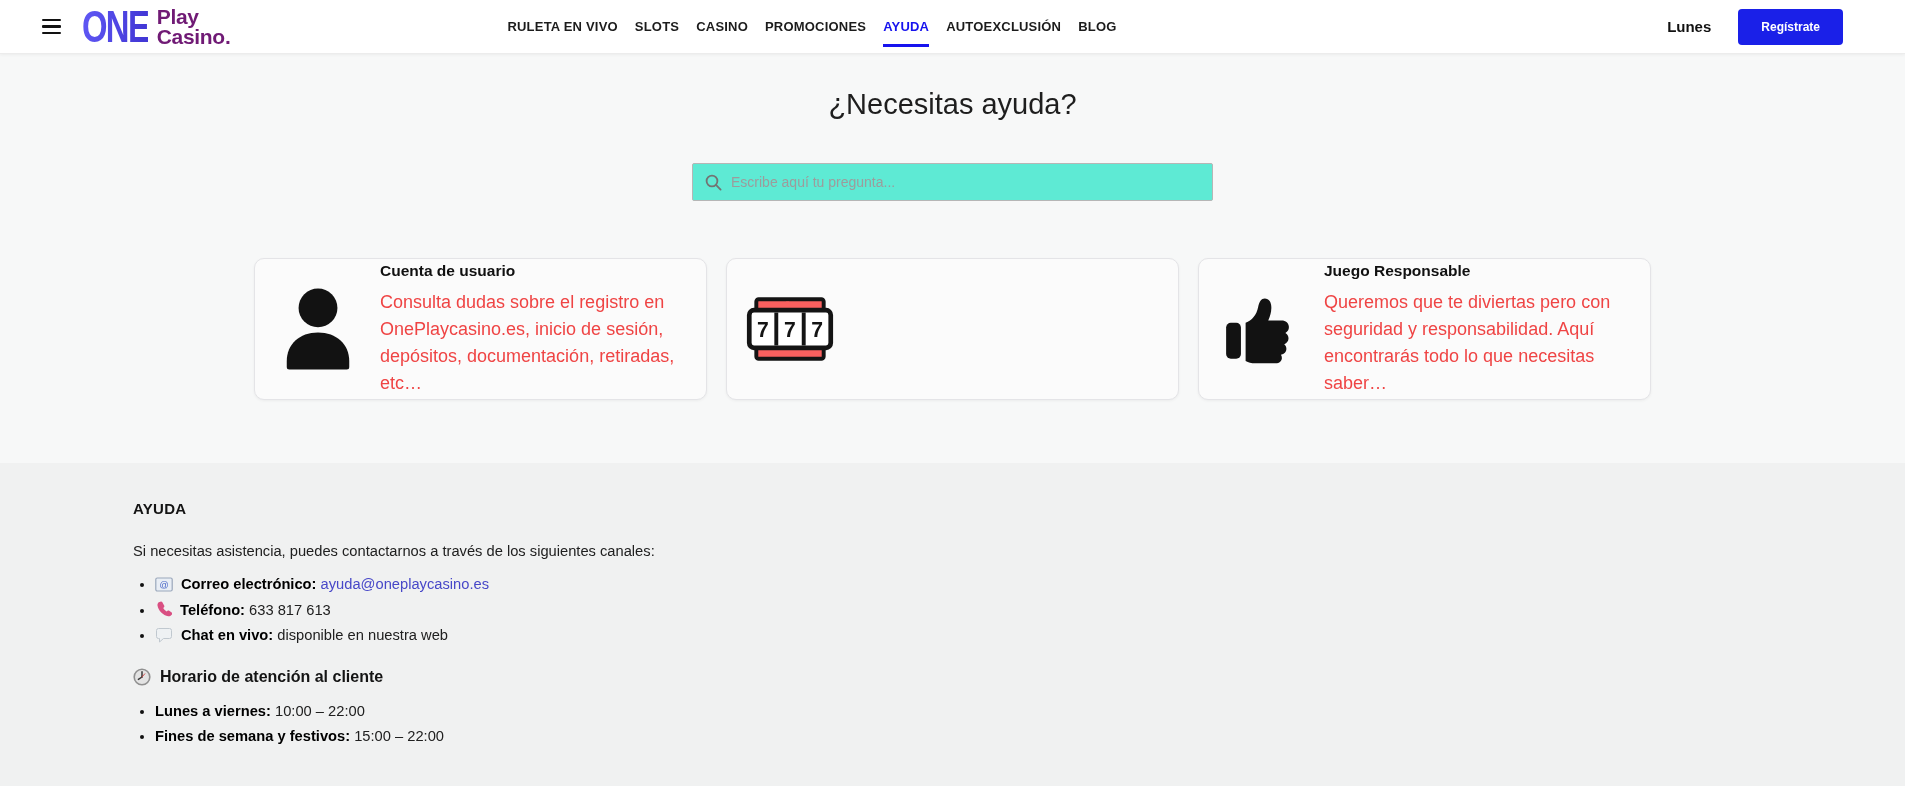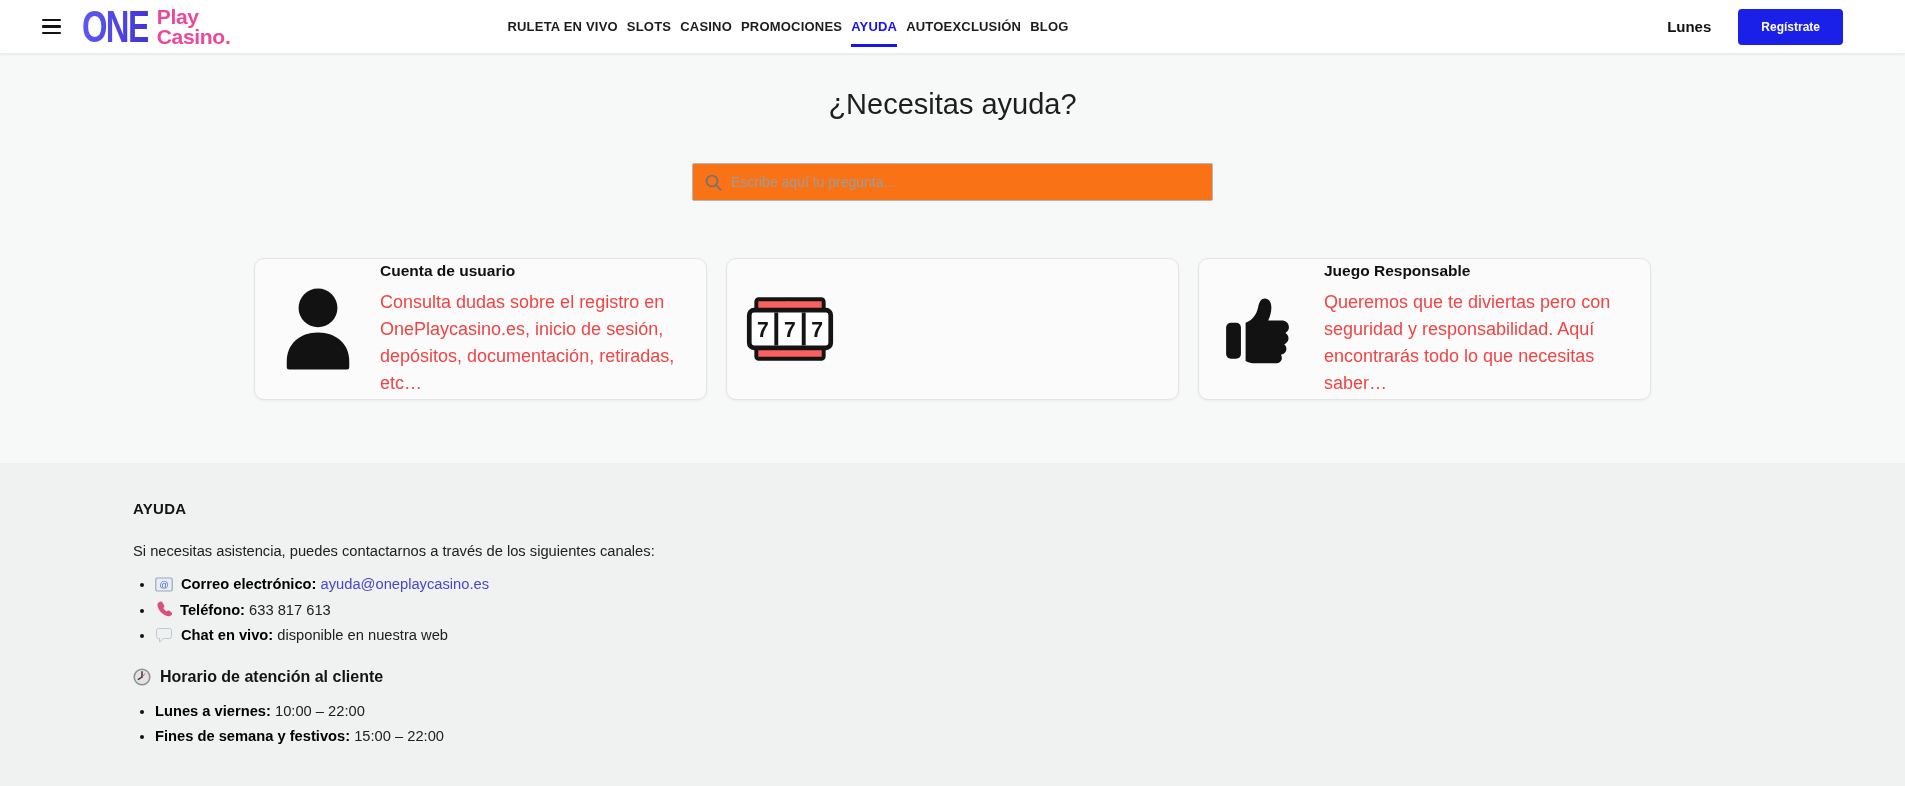--- a/index.html
+++ b/index.html
@@ -28,43 +28,43 @@
     color: #4b41e0;
     transform: scaleX(.82) scaleY(1.1); transform-origin: left center;
   }
   @supports (-webkit-background-clip: text) {
     .logo-one {
       background: linear-gradient(100deg, #5d55f2 10%, #4338d6 90%);
       -webkit-background-clip: text; background-clip: text; color: transparent;
     }
   }
   .logo-words { display: flex; flex-direction: column; margin-left: -6px;
-    font-weight: 700; font-size: 21px; line-height: 20px; color: #ec4899; letter-spacing: -.3px; }
-  .nav { margin-left: 277px; display: flex; align-items: center; gap: 9px; }
+    font-weight: 700; font-size: 21px; line-height: 20px; color: #701a75; letter-spacing: -.3px; }
+  .nav { margin-left: 277px; display: flex; align-items: center; gap: 17px; }
   .nav-item {
     font-size: 13px; font-weight: 700; letter-spacing: .2px; color: #1c1c1c;
     cursor: pointer; position: relative; white-space: nowrap; padding: 4px 0;
   }
   .nav-item.active { color: #1713ee; }
   .nav-item.active::after {
     content: ""; position: absolute; left: 0; right: 0; bottom: -9px; height: 3px; background: #1713ee;
   }
   .auth { margin-left: auto; display: flex; align-items: center; gap: 27px; }
   .login-link { font-size: 15px; font-weight: 700; color: #111; cursor: pointer; }
   .register-btn {
     background: #1a20e8; color: #fff; border: none; border-radius: 4px;
     font-family: "Liberation Sans", sans-serif;
     font-size: 12px; font-weight: 700; padding: 11px 23px; cursor: pointer;
   }
 
   
   .main { background: #f7f8f8; padding: 33px 0 63px 0; display: flex; flex-direction: column; align-items: center; }
   .help-title { font-size: 29px; line-height: 34px; font-weight: 400; color: #1e1e1e; }
   .search-box {
-    margin-top: 42px; width: 521px; height: 38px; background: #f97316;
+    margin-top: 42px; width: 521px; height: 38px; background: #5eead4;
     border: 1px solid #b6b6b6; border-radius: 2px;
     display: flex; align-items: center; padding: 0 12px; gap: 9px;
   }
   .search-box svg { flex: 0 0 auto; }
   .search-box input {
     flex: 1; border: none; outline: none; background: transparent;
     font-family: "Liberation Sans", sans-serif; font-size: 14px; color: #333;
   }
   .search-box input::placeholder { color: #9c9c9c; }
 

